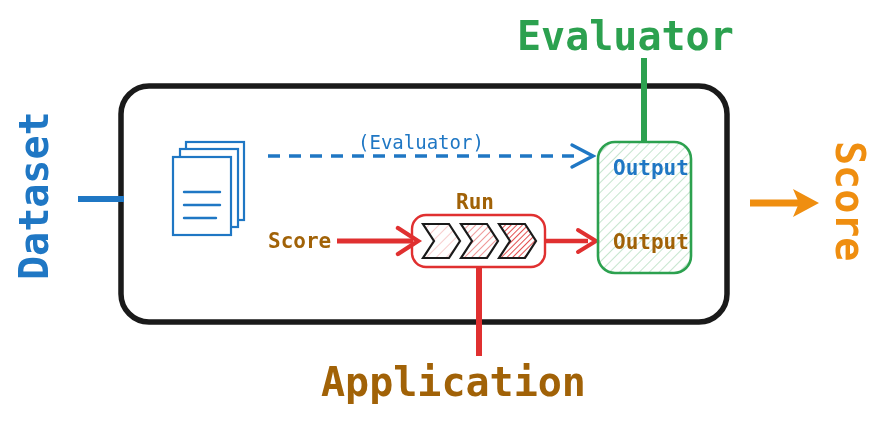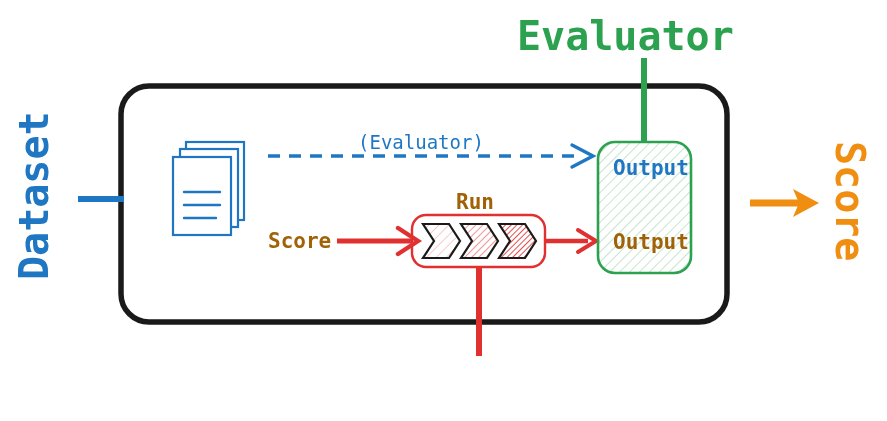--- a/index.html
+++ b/index.html
@@ -123,20 +123,21 @@
     <line x1="479" y1="266" x2="479" y2="356" stroke="#e03030" stroke-width="6" stroke-linecap="butt"></line>
 
     <line x1="750" y1="203" x2="800" y2="203" stroke="#ef8e10" stroke-width="7" stroke-linecap="butt"></line>
     <polygon points="793,189 819,203 793,217 799,203" fill="#ef8e10"></polygon>
   </svg>
 
   <div class="lbl heading heading-vert-up c-blue" style="left:14px; top:280px;">Dataset</div>
 
   <div class="lbl heading c-green" style="left:517px; top:16px;">Evaluator</div>
 
+  <div class="lbl heading c-red" style="left:321px; top:362px;">Application</div>
 
   <div class="lbl heading heading-vert-down c-orange" style="left:870px; top:141px;">Score</div>
 
 
   <div class="lbl small-thin c-blue" style="left:358px; top:133px;">(Evaluator)</div>
 
   <div class="lbl small c-red" style="left:268px; top:231px;">Score</div>
 
   <div class="lbl small c-red" style="left:456px; top:192px;">Run</div>
 

